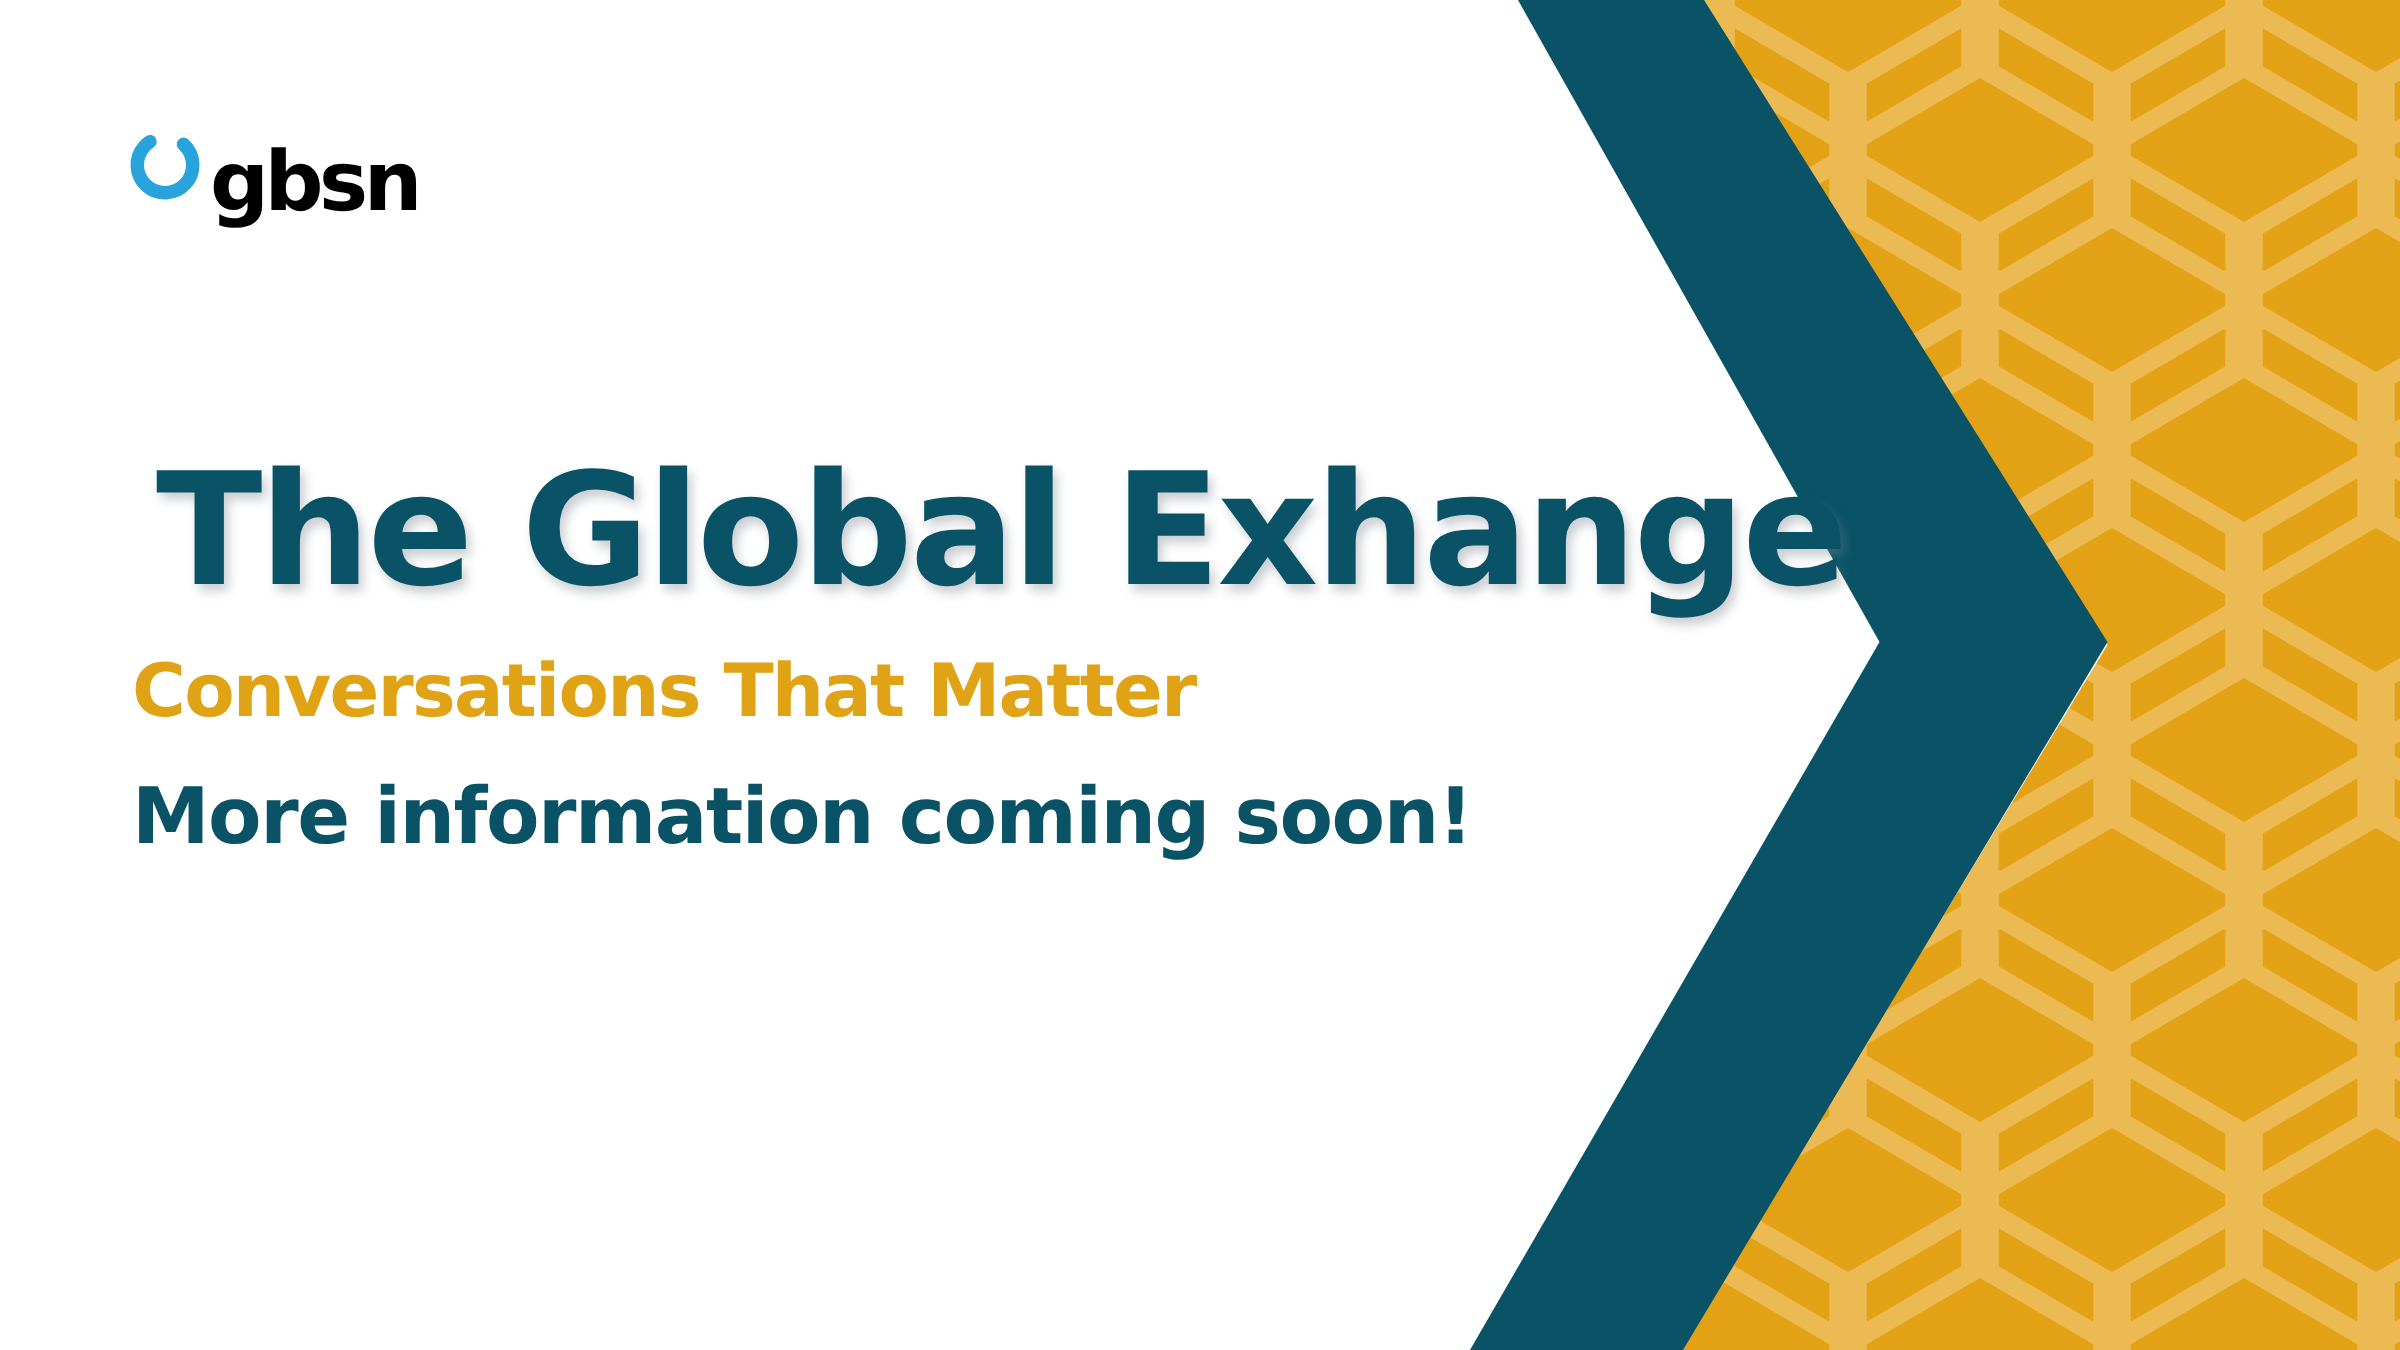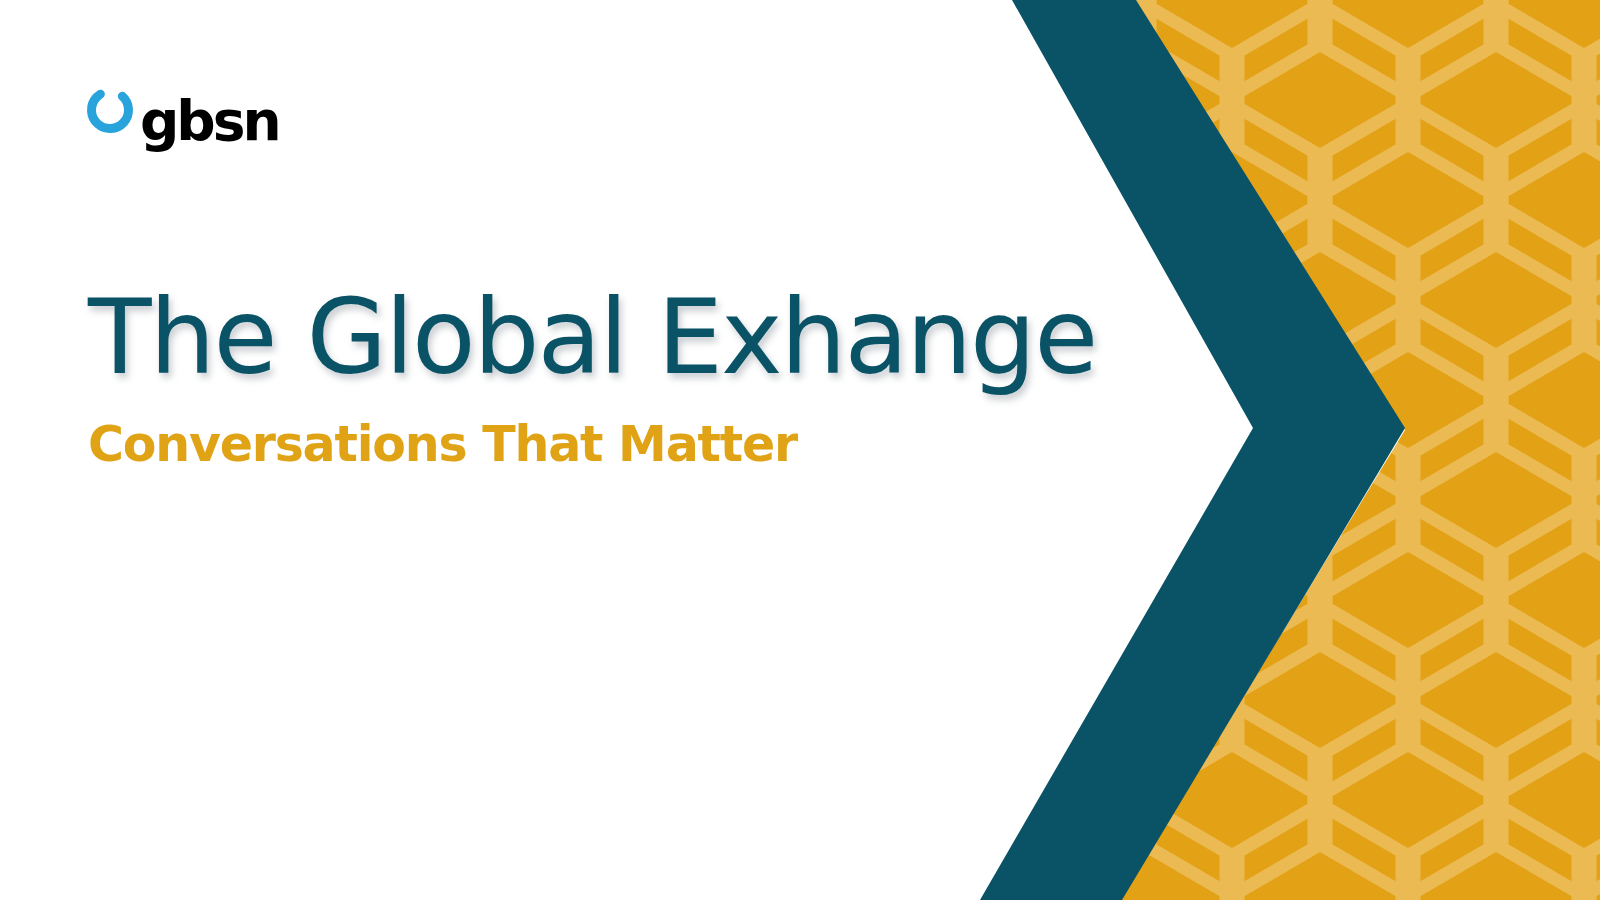--- a/index.html
+++ b/index.html
@@ -57,26 +57,26 @@
 
   
   #text-block {
     position: absolute;
     left: 88px;
     top: 282px;
     width: 1000px;
   }
   #headline {
     font-family: "DejaVu Sans", sans-serif;
-    font-weight: 400;
+    font-weight: 700;
     font-size: 104px;
     line-height: 1.06;
     letter-spacing: -2.0px;
     color: #0a5266;
-    margin: 0;
+    margin: 16px;
     white-space: nowrap;
     text-shadow: 3px 5px 7px rgba(120,130,140,0.40);
   }
   #subhead {
     font-family: "DejaVu Sans", sans-serif;
     font-weight: 700;
     font-size: 49px;
     line-height: 1.1;
     letter-spacing: -1.2px;
     color: #e0a316;
@@ -131,15 +131,16 @@
     <svg id="logo-mark" viewBox="0 0 52 52" xmlns="http://www.w3.org/2000/svg">
 
       <circle cx="26" cy="26" r="18.5" fill="none" stroke="#29A3DC" stroke-width="9" stroke-linecap="round" stroke-dasharray="92 24" transform="rotate(-48 26 26)"></circle>
     </svg>
     <div id="logo-word">gbsn</div>
   </div>
 
   <div id="text-block">
     <h1 id="headline">The Global Exhange</h1>
     <div id="subhead">Conversations That Matter</div>
+    <div id="tagline">More information coming soon!</div>
   </div>
 
 </div>
 
 </body></html>

